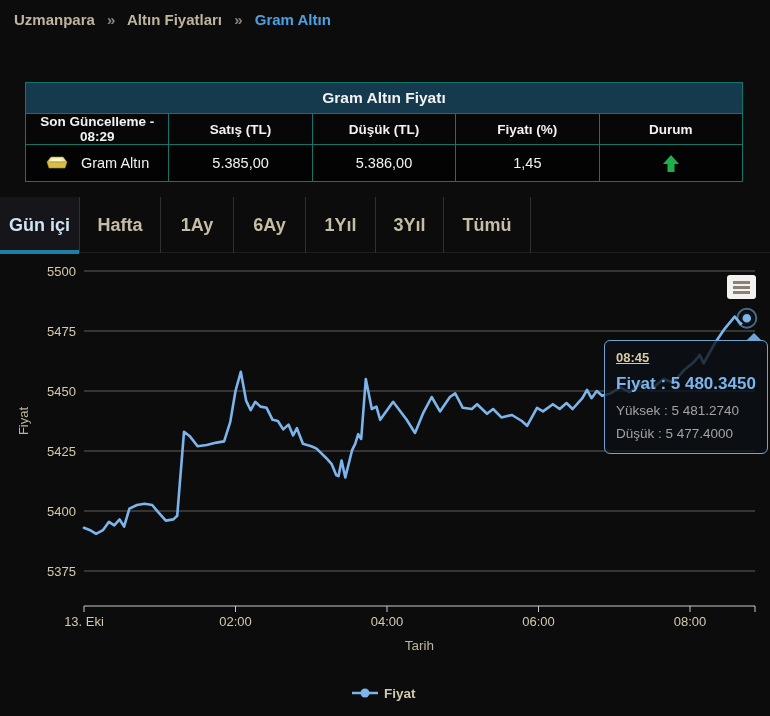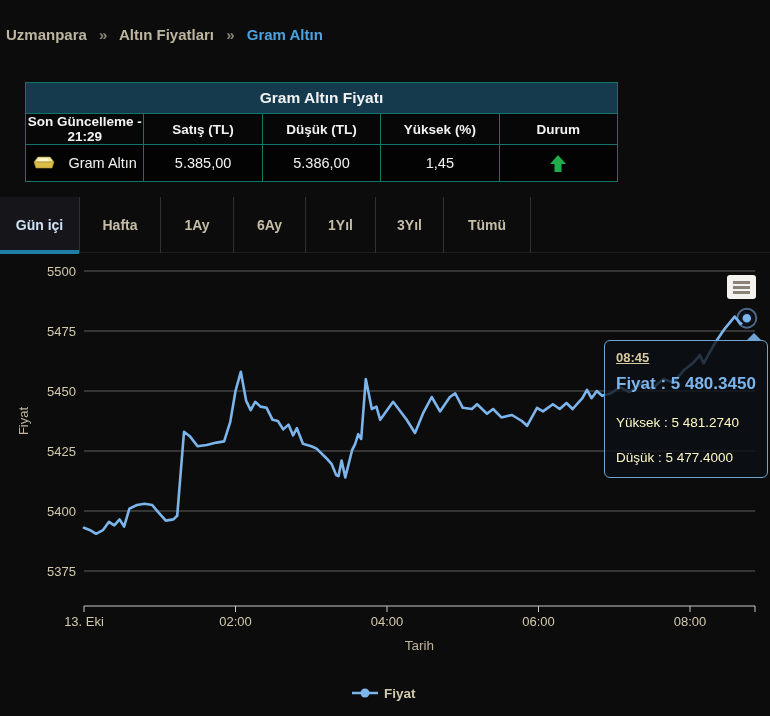--- a/index.html
+++ b/index.html
@@ -2,44 +2,44 @@
 <html><head>
 <meta charset="utf-8">
 <style>
   * { box-sizing: border-box; }
   html,body { margin:0; padding:0; }
   body {
     width:770px; height:716px; position:relative; overflow:hidden;
     background:#0c0c0d; font-family:"Liberation Sans", sans-serif;
   }
   
-  .breadcrumb { position:absolute; top:11px; left:6px; font-size:15px; font-weight:bold; color:#bdb5a0;margin-top:15px; }
+  .breadcrumb { position:absolute; top:11px; left:14px; font-size:15px; font-weight:bold; color:#bdb5a0; }
   .breadcrumb .crumb { color:#bdb5a0; cursor:pointer; }
   .breadcrumb .sep { color:#8c8678; margin:0 8px; }
   .breadcrumb .current { color:#4aa3e0; }
 
   
-  table.price { position:absolute; top:82px; left:25px; width:593px; border-collapse:collapse; table-layout:fixed; background:#030303; }
+  table.price { position:absolute; top:82px; left:25px; width:718px; border-collapse:collapse; table-layout:fixed; background:#030303; }
   table.price td, table.price th { border:1px solid #10756a; color:#f2f2f2; text-align:center; padding:0; }
   .tbl-title td { background:#153a4e; height:31px; font-size:15.5px; font-weight:bold; color:#fff; }
   .tbl-head th { height:23px; font-size:13.5px; font-weight:bold; background:#070707; }
   .tbl-row td { height:37px; font-size:14.5px; background:#030303; }
   .col-name  { width:360px; }
   .col-alis  { width:86px; }
   .col-satis { width:86px; }
   .col-deg   { width:128px; }
   .col-durum { width:59px;margin-top:24px; }
   .name-cell { display:flex; align-items:center; justify-content:center; gap:12px; }
   .gold-icon svg { display:block; }
   .up-arrow svg { display:block; margin:0 auto; }
 
   
   .tabs { position:absolute; top:197px; left:0; width:770px; height:56px; display:flex; border-bottom:1px solid #1f1f1f; }
   .tab { height:56px; display:flex; align-items:center; justify-content:center;
-         font-size:14px; font-weight:bold; color:#c6bda6; border-right:1px solid #303030; cursor:pointer; position:relative; }
+         font-size:18px; font-weight:bold; color:#c6bda6; border-right:1px solid #303030; cursor:pointer; position:relative; }
   .tab:nth-child(1){ width:80px; } .tab:nth-child(2){ width:81px; } .tab:nth-child(3){ width:73px; }
   .tab:nth-child(4){ width:72px; } .tab:nth-child(5){ width:70px; } .tab:nth-child(6){ width:68px; }
   .tab:nth-child(7){ width:87px;text-align:center; }
   .tab.active { background:#16161a; color:#cfe3f4; }
   .tab.active::after { content:""; position:absolute; left:0; right:0; bottom:-1px; height:4px; background:#1d7fa6; }
 
   
   .chart { position:absolute; top:253px; left:0; width:770px; height:463px; }
   .chart svg { position:absolute; top:0; left:0; }
   .chart svg text { font-family:"Liberation Sans", sans-serif; }
@@ -48,43 +48,43 @@
              display:flex; flex-direction:column; align-items:center; justify-content:center; gap:2px; cursor:pointer; }
   .ctx-btn .bar { width:17px; height:3px; background:#8a8276; }
 
   .tooltip { position:absolute; left:604px; top:87px; padding:6px 11px 8px;
              background:rgba(12,16,22,0.78); border:1px solid #6fa5d4; border-radius:6px;
              font-size:13px; line-height:1.72; white-space:nowrap; }
   .tt-arrow { position:absolute; top:-8px; right:5px; width:0; height:0;
               border-left:8px solid transparent; border-right:8px solid transparent; border-bottom:8px solid #6fa5d4; }
   .tt-time  { color:#d8c9a0; font-weight:bold;text-decoration:underline; }
   .tt-fiyat { color:#7cb5ec; font-weight:bold; font-size:17px; }
-  .tt-sub   { color:#fef9c3; font-size:13.5px;margin-top:12px; }
+  .tt-sub   { color:#a3a3a3; font-size:13.5px; }
 </style>
 </head>
 <body>
 
 <div class="breadcrumb">
   <span class="crumb">Uzmanpara</span>
   <span class="sep">»</span>
   <span class="crumb">Altın Fiyatları</span>
   <span class="sep">»</span>
   <span class="current">Gram Altın</span>
 </div>
 
 <table class="price">
   <tbody>
       <tr class="tbl-title">
     <td colspan="5">Gram Altın Fiyatı</td>
   </tr>
   <tr class="tbl-head">
-    <th class="col-name">Son Güncelleme - 21:29</th>
+    <th class="col-name">Son Güncelleme - 08:29</th>
     <th class="col-alis">Satış (TL)</th>
     <th class="col-satis">Düşük (TL)</th>
-    <th class="col-deg">Yüksek (%)</th>
+    <th class="col-deg">Fiyatı (%)</th>
     <th class="col-durum">Durum</th>
   </tr>
   <tr class="tbl-row">
     <td>
       <div class="name-cell">
         <span class="gold-icon">
           <svg width="24" height="14" viewBox="0 0 24 14">
             <polygon points="6,1 18,1 22,6 2,6" fill="#f3e9a6" stroke="#a88f2c" stroke-width="0.6"></polygon>
             <polygon points="2,6 22,6 20,12 4,12" fill="#d9bd46" stroke="#a88f2c" stroke-width="0.6"></polygon>
             <polygon points="8,2.5 15,2.5 17,5 6.5,5" fill="#fcf7d0"></polygon>

